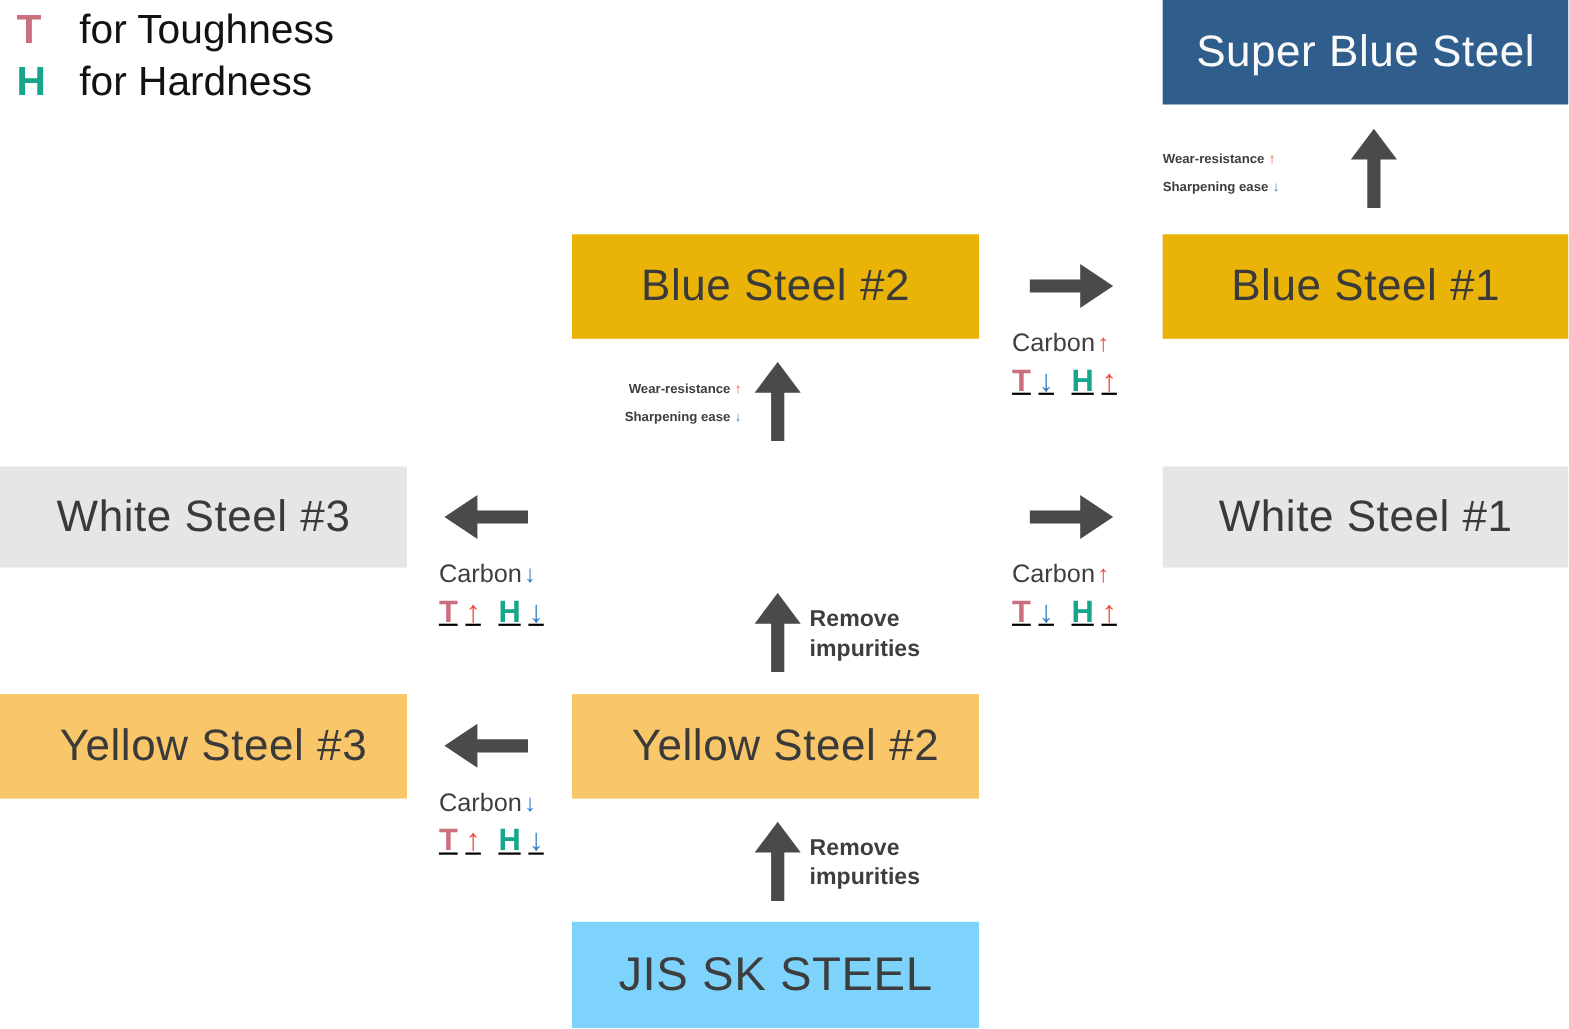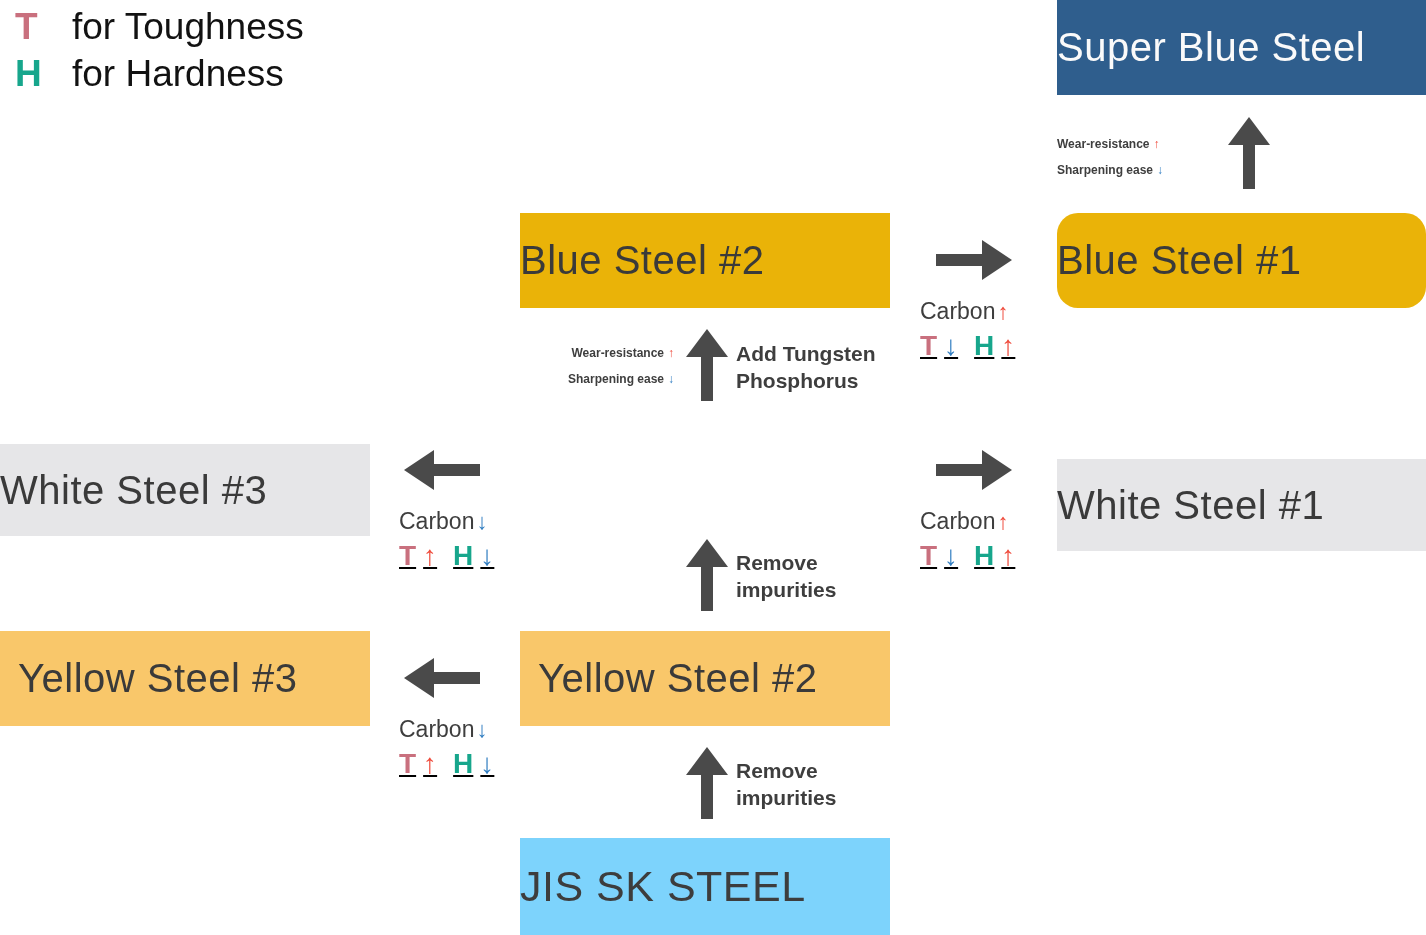--- a/index.html
+++ b/index.html
@@ -5,26 +5,26 @@
   * { margin:0; padding:0; box-sizing:border-box; }
   html,body { background:#ffffff; }
   body { font-family:"Liberation Sans", sans-serif; }
   #canvas {
     position:relative; width:1426px; height:935px;
     background:#ffffff; overflow:hidden;
   }
 
   
   .box {
-    position:absolute; display:flex; align-items:center; 
+    position:absolute; display:flex; align-items:center; justify-content:center;
     font-size:40px; color:#3A3A3A; letter-spacing:0.5px; white-space:nowrap;
   }
   .box--superblue { background:#2F5E8D; color:#FAFAFA; }
   .box--blue     { background:#eab308; }
-  .box--white    { background:#E6E6E8;margin-top:20px; }
+  .box--white    { background:#E6E6E8; }
   .box--yellow   { background:#F9C76A;padding-left:18px; }
   .box--gray     { background:#7dd3fc; font-size:43px; color:#3D3D3D; }
 
   
   .arrow { position:absolute; }
   .arrow svg { display:block; width:100%; height:100%; fill:#4A4A4A; }
 
   
   .legend { position:absolute; left:15px; top:6px; }
   .legend-row { display:flex; align-items:baseline; height:47px; }
@@ -67,30 +67,30 @@
   </div>
 
   <div class="box box--superblue" style="left:1057px;top:0;width:369px;height:95px;">
     <span>Super Blue Steel</span>
   </div>
 
   <div class="box box--blue" style="left:520px;top:213px;width:370px;height:95px;">
     <span>Blue Steel #2</span>
   </div>
 
-  <div class="box box--blue" style="left:1057px;top:213px;width:369px;height:95px;border-radius:21px;">
+  <div class="box box--blue" style="left:1057px;top:213px;width:369px;height:95px;">
     <span>Blue Steel #1</span>
   </div>
 
   <div class="box box--white" style="left:0;top:424px;width:370px;height:92px;">
     <span>White Steel #3</span>
   </div>
 
 
-  <div class="box box--white" style="left:1057px;top:439px;width:369px;height:92px;">
+  <div class="box box--white" style="left:1057px;top:424px;width:369px;height:92px;">
     <span>White Steel #1</span>
   </div>
 
   <div class="box box--yellow" style="left:0;top:631px;width:370px;height:95px;">
     <span>Yellow Steel #3</span>
   </div>
 
   <div class="box box--yellow" style="left:520px;top:631px;width:370px;height:95px;">
     <span>Yellow Steel #2</span>
   </div>
@@ -150,24 +150,20 @@
   <div class="ann" style="left:1057px;top:131px;">
     <div><span>Wear-resistance</span><span class="dir-up dir-gap">↑</span></div>
     <div><span>Sharpening ease</span><span class="dir-down dir-gap">↓</span></div>
   </div>
 
   <div class="ann ann--right" style="left:498px;top:340px;width:176px;">
     <div><span>Wear-resistance</span><span class="dir-up dir-gap">↑</span></div>
     <div><span>Sharpening ease</span><span class="dir-down dir-gap">↓</span></div>
   </div>
 
-  <div class="ann" style="left:736px;top:340px;font-size:21px;line-height:27px;">
-    <div>Add Tungsten</div>
-    <div>Phosphorus</div>
-  </div>
 
   <div class="carbon" style="left:920px;top:299px;">
     <div class="carbon-line"><span>Carbon</span><span class="dir dir-up">↑</span></div>
     <div class="th-line"><span class="t-sym">T</span><span class="dir dir-down">↓</span><span class="h-sym">H</span><span class="dir dir-up">↑</span></div>
   </div>
 
   <div class="carbon" style="left:920px;top:509px;">
     <div class="carbon-line"><span>Carbon</span><span class="dir dir-up">↑</span></div>
     <div class="th-line"><span class="t-sym">T</span><span class="dir dir-down">↓</span><span class="h-sym">H</span><span class="dir dir-up">↑</span></div>
   </div>

